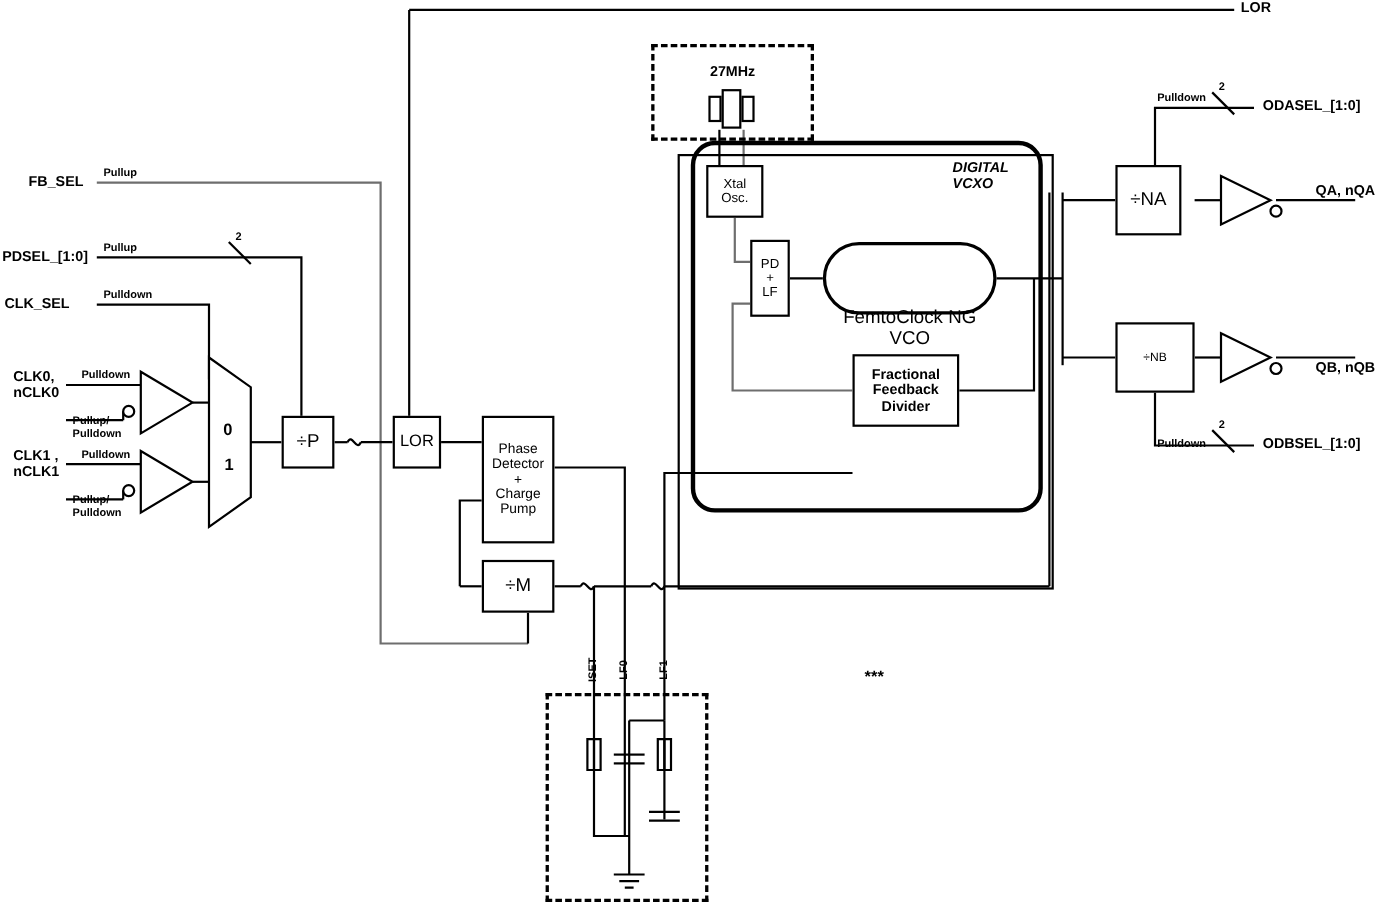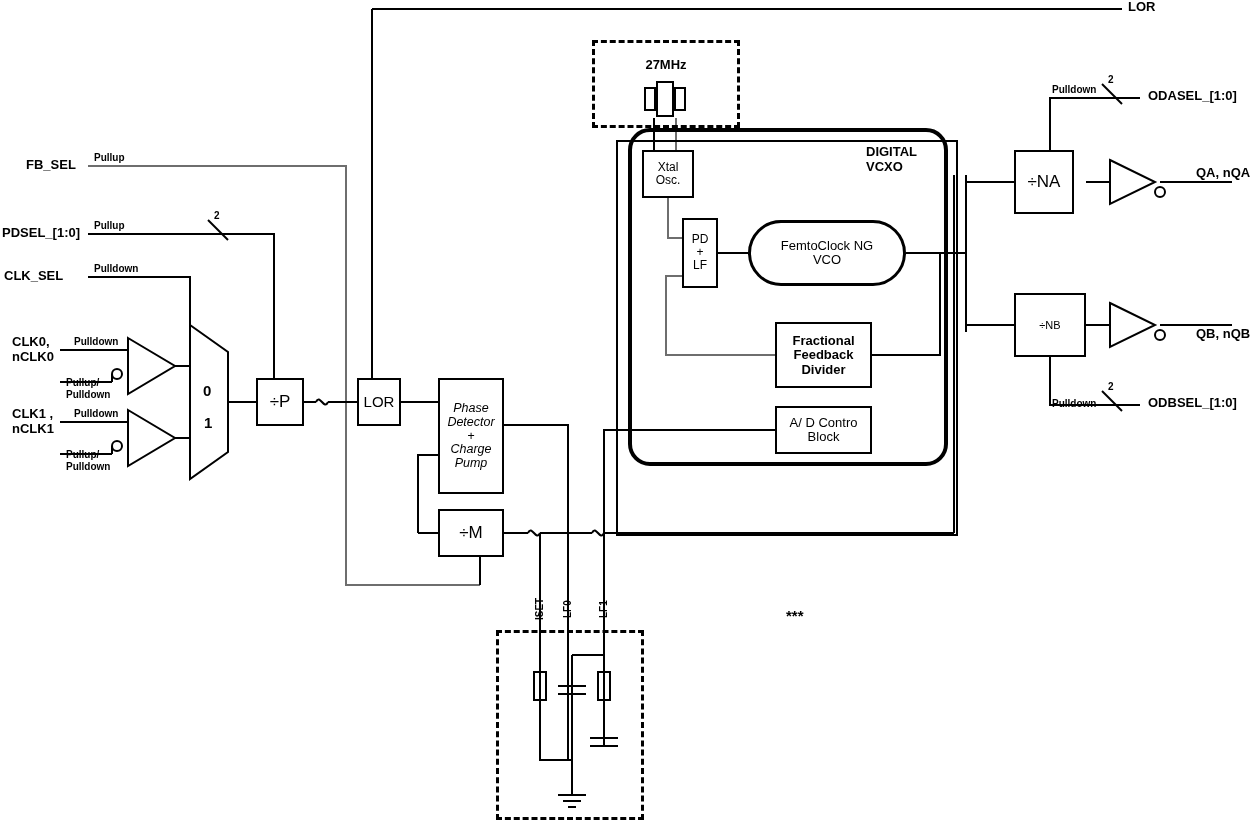--- a/index.html
+++ b/index.html
@@ -215,52 +215,49 @@
       <rect x="675" y="88" width="10" height="22"></rect>
       <rect x="657" y="82" width="16" height="34"></rect>
     </g>
   </svg>
 
   <div class="dashed" style="left:592px; top:40px; width:148px; height:88px;"></div>
   <div class="lbl bold ctr" style="left:592px; top:58px; width:148px;">27MHz</div>
 
   <div class="roundbox" style="left:628px; top:128px; width:320px; height:338px;"></div>
   <div class="bigbox" style="left:616px; top:140px; width:342px; height:396px;"></div>
-  <div class="lbl bold" style="left:866px; top:145px; white-space:pre;">DIGITAL
+  <div class="lbl bold" style="left:866px; top:145px; white-space:pre;font-style:italic;">DIGITAL
 VCXO</div>
 
   <div class="box" style="left:642px; top:150px; width:52px; height:48px;">
     <div class="boxlabel" style="font-size:12px;">Xtal<br>Osc.</div>
   </div>
 
   <div class="box" style="left:682px; top:218px; width:36px; height:70px;">
     <div class="boxlabel" style="font-size:12px;">PD<br>+<br>LF</div>
   </div>
 
   <div class="ellipse" style="left:748px; top:220px; width:158px; height:66px;">
-    <div class="boxlabel" style="font-size:13px;">FemtoClock NG<br>VCO</div>
+    <div class="boxlabel" style="font-size:17px;margin-top:45px;">FemtoClock NG<br>VCO</div>
   </div>
 
   <div class="box" style="left:775px; top:322px; width:97px; height:66px;">
     <div class="boxlabel" style="font-size:13px;font-weight:bold;">Fractional<br>Feedback<br>Divider</div>
   </div>
 
-  <div class="box" style="left:775px; top:406px; width:97px; height:48px;">
-    <div class="boxlabel" style="font-size:13px;">A/  D Contro<br>Block</div>
-  </div>
 
   <div class="box" style="left:256px; top:378px; width:48px; height:48px;">
     <div class="boxlabel" style="font-size:17px;">÷P</div>
   </div>
 
   <div class="box" style="left:357px; top:378px; width:44px; height:48px;">
     <div class="boxlabel" style="font-size:15px;">LOR</div>
   </div>
 
-  <div class="box" style="left:438px; top:378px; width:66px; height:116px;font-style:italic;">
+  <div class="box" style="left:438px; top:378px; width:66px; height:116px;">
     <div class="boxlabel" style="font-size:12.5px;">Phase<br>Detector<br>+<br>Charge<br>Pump</div>
   </div>
 
   <div class="box" style="left:438px; top:509px; width:66px; height:48px;">
     <div class="boxlabel" style="font-size:17px;">÷M</div>
   </div>
 
   <div class="box" style="left:1014px; top:150px; width:60px; height:64px;">
     <div class="boxlabel" style="font-size:17px;">÷NA</div>
   </div>

